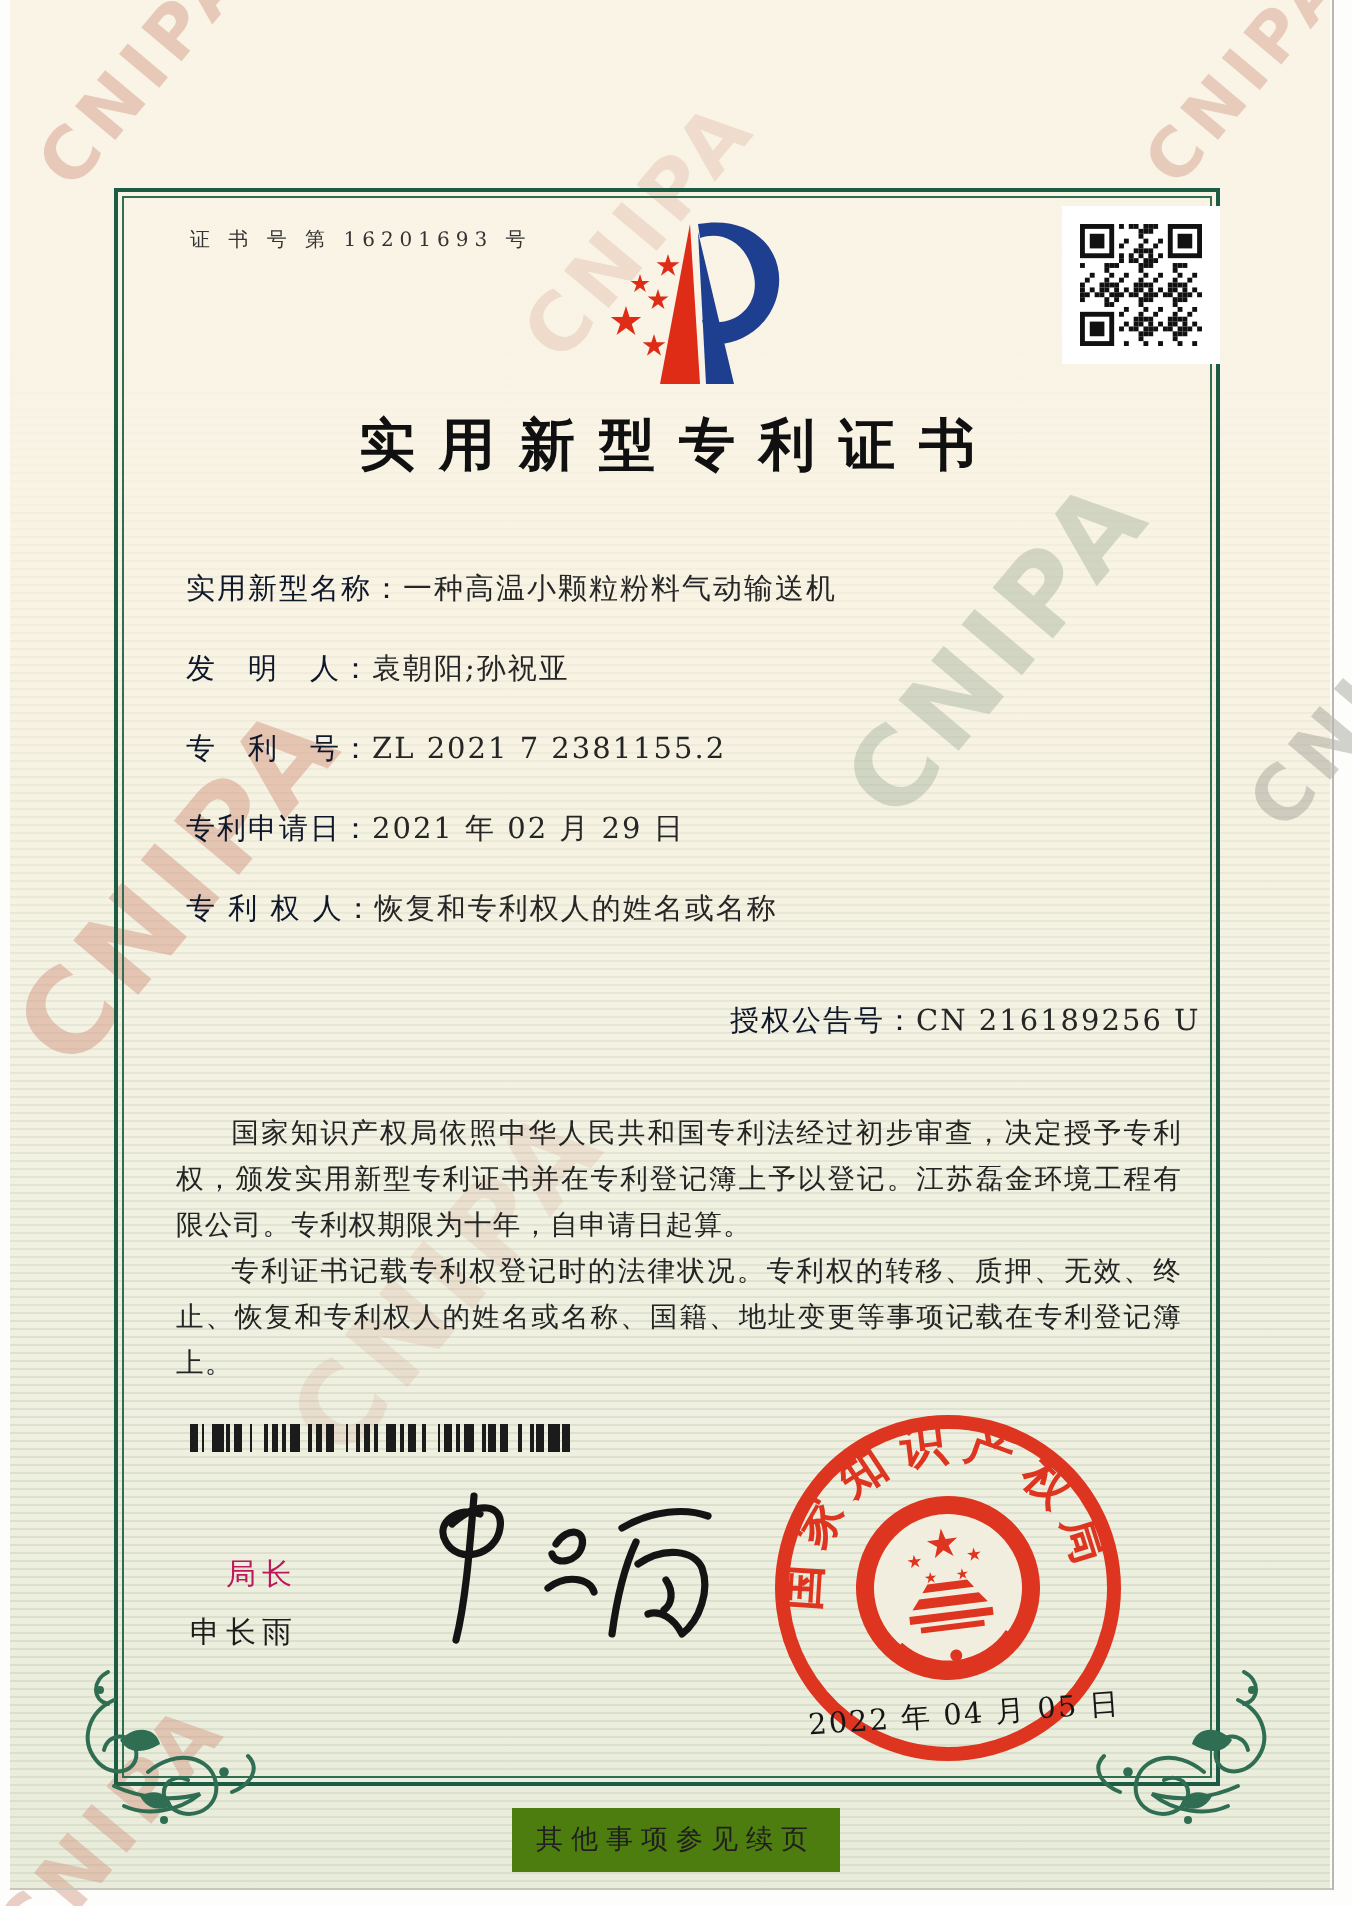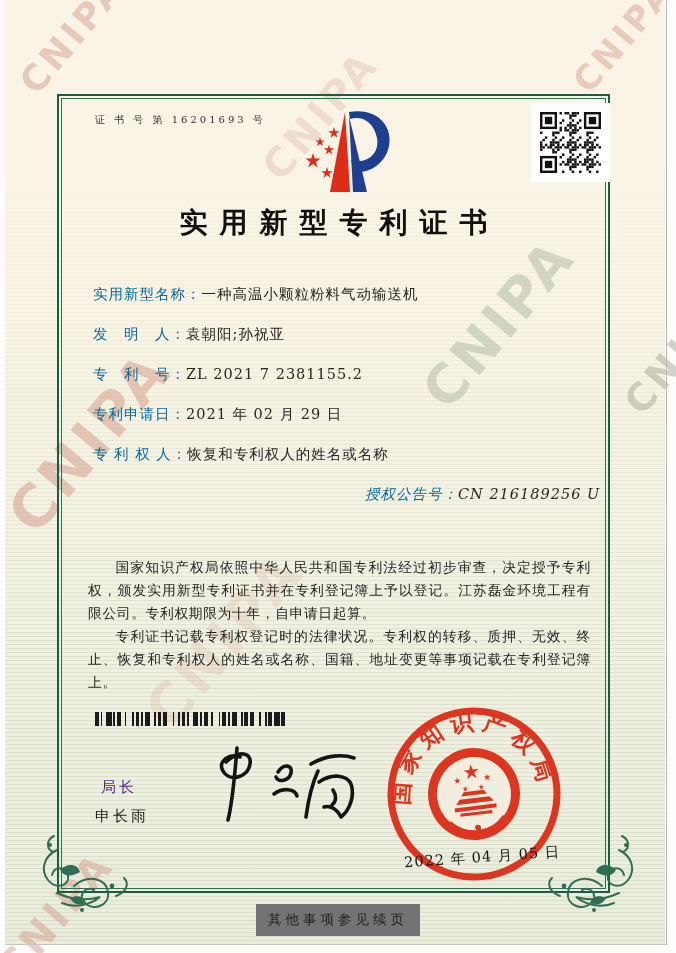--- a/index.html
+++ b/index.html
@@ -59,54 +59,54 @@
   .qr-panel{position:absolute;left:531px;top:103px;width:79px;height:79px;background:#ffffff;}
   .qr{position:absolute;left:9px;top:9px;}
   .title{
     position:absolute;left:57px;width:553px;top:204px;text-align:center;
     font-size:28px;font-weight:bold;letter-spacing:12px;text-indent:12px;color:#101010;
   }
 
   
   .fields{position:absolute;left:93px;top:285px;width:500px;font-size:14.5px;color:#262626;}
   .field-row{position:relative;height:40px;letter-spacing:1px;white-space:nowrap;}
-  .flabel{color:#0369a1;}
+  .flabel{color:#0f172a;}
   .fvalue{color:#262626;}
-  .pair-2{position:absolute;left:272px;top:0;font-style:italic;}
+  .pair-2{position:absolute;left:272px;top:16px;}
 
   
   .paras{position:absolute;left:88px;top:556px;width:503px;font-size:13.8px;line-height:23px;
          text-align:justify;letter-spacing:.6px;color:#242424;}
   .paras p{margin:0;text-indent:2em;}
 
   
   .barcode{position:absolute;left:95px;top:712px;height:14px;display:flex;}
   .barcode .bar{height:100%;}
 
   
-  .officer-title{position:absolute;left:101px;top:778px;font-size:15px;letter-spacing:3px;
-                 font-family:Liberation Serif, serif;color:#4c1d95;}
+  .officer-title{position:absolute;left:113px;top:778px;font-size:15px;letter-spacing:3px;
+                 font-family:Liberation Serif, serif;color:#be185d;}
   .officer-name{position:absolute;left:95px;top:807px;font-size:15px;letter-spacing:3px;
                 font-family:"DejaVu Sans","Liberation Sans",sans-serif;color:#1c1c1c;}
   .signature{position:absolute;left:198px;top:740px;}
   .signature path{stroke:#141414;stroke-width:3.6;fill:none;stroke-linecap:round;stroke-linejoin:round;}
 
   
   .seal{position:absolute;left:383px;top:703px;width:182px;height:182px;transform:rotate(-7deg);opacity:.95;}
   .seal .red-s{stroke:var(--seal-red);fill:none;}
   .seal .red-f{fill:var(--seal-red);}
   .seal .paper-f{fill:#f3efe0;}
   .seal text{fill:var(--seal-red);font-weight:bold;font-size:23px;letter-spacing:7px;
              font-family:"DejaVu Serif","Liberation Serif",serif;}
   .seal-date{position:absolute;left:404px;top:847px;width:180px;font-size:14.5px;letter-spacing:1px;
              color:#161616;transform:rotate(-4deg);}
 
   
   .page-num{position:absolute;left:57px;width:553px;top:863px;text-align:center;font-size:12.5px;letter-spacing:2px;color:#2a2a2a;}
-  .note-box{position:absolute;left:50%;transform:translateX(-50%);top:904px;background:#737373;
+  .note-box{position:absolute;left:50%;transform:translateX(-50%);top:904px;background:#4d7c0f;
             padding:7px 12px;font-size:13.5px;letter-spacing:4px;color:#1f1f1f;white-space:nowrap;}
 </style>
 </head>
 <body>
 
 <div class="page">
   <div class="paper"></div>
   <div class="guilloche"></div>
 
   <span class="wm wm-1">CNIPA</span>

